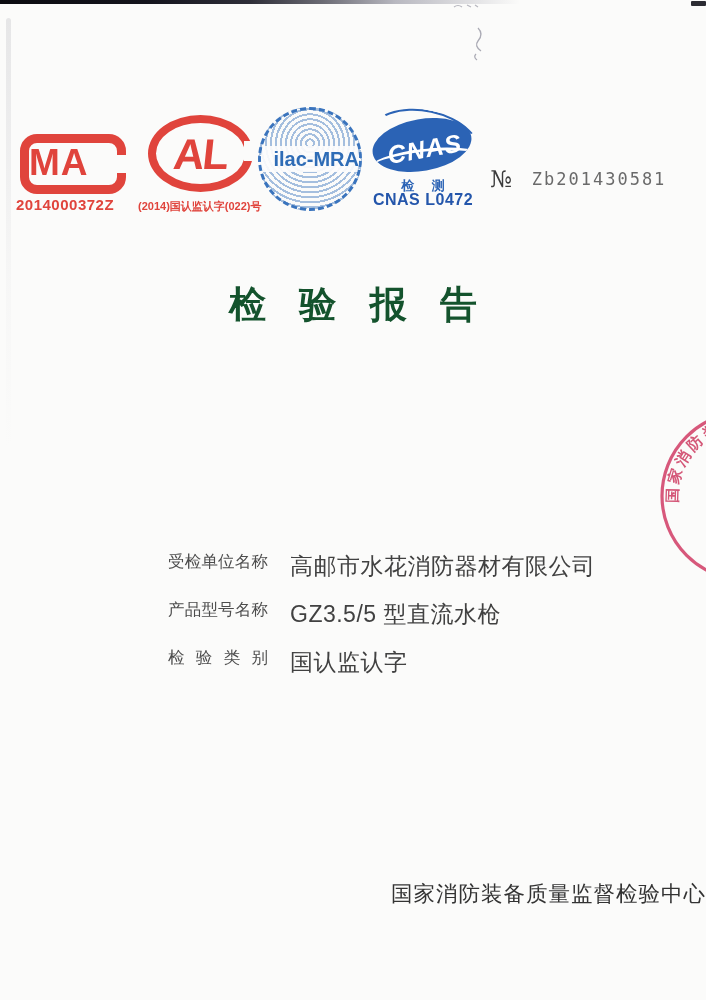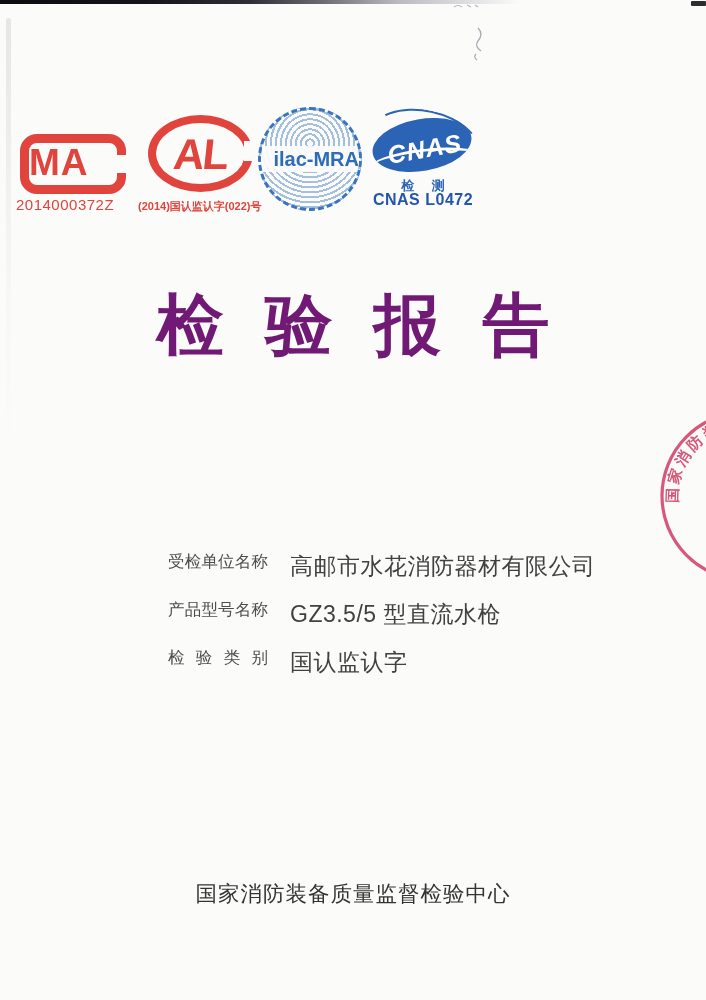--- a/index.html
+++ b/index.html
@@ -16,21 +16,21 @@
   .edge-corner{right:0;top:1px;width:15px;height:5px;background:#2c2c33;border-radius:1px;}
   .edge-left{left:6px;top:18px;width:5px;height:430px;border-radius:3px;
     background:linear-gradient(to bottom,rgba(175,175,182,.28),rgba(205,205,210,.10) 60%,rgba(205,205,210,0));}
   .pencil{left:446px;top:2px;}
 
   
   .cma-box{left:20px;top:134px;width:88px;height:42px;border:9px solid #e0443c;border-radius:17px;}
   .cma-notch{right:-10px;top:12px;width:11px;height:18px;background:#fbfbfa;}
   .cma-letters{left:0;top:-2px;width:100%;text-align:left;font-size:37px;line-height:44px;
     font-weight:bold;color:#e0443c;letter-spacing:1px;}
-  .cma-no{left:16px;top:196px;width:112px;font-size:15px;font-weight:normal;color:#e0443c;letter-spacing:.5px;}
+  .cma-no{left:16px;top:196px;width:112px;font-size:15px;font-weight:bold;color:#e0443c;letter-spacing:.5px;}
 
   
   .cal-ellipse{left:148px;top:115px;width:89px;height:61px;border:8px solid #e0443c;border-radius:50%;}
   .cal-notch{right:-9px;top:18px;width:10px;height:20px;background:#fbfbfa;}
   .cal-letters{left:0;top:2px;width:100%;text-align:center;font-size:43px;line-height:58px;
     font-weight:bold;color:#e0443c;transform:skewX(-6deg);letter-spacing:-2px;}
   .cal-cap{left:138px;top:199px;width:124px;font-size:11px;font-weight:bold;color:#e0443c;}
 
   
   .ilac-circle{left:258px;top:107px;width:98px;height:98px;border-radius:50%;
@@ -56,32 +56,32 @@
   .cnas-cap2{left:366px;top:191px;width:114px;text-align:center;font-size:16px;font-weight:bold;
     color:#2456ab;letter-spacing:.5px;}
 
   
   .repno{left:490px;top:166px;}
   .repno-label{font-family:"DejaVu Serif","Liberation Serif",serif;font-size:23px;color:#3c3c3c;}
   .repno-value{font-family:"DejaVu Sans Mono","Liberation Mono",monospace;font-size:17px;
     color:#6a6a6a;letter-spacing:2px;margin-left:20px;vertical-align:2px;}
 
   
-  .title{left:0;top:280px;width:100%;text-align:center;font-size:67px;font-weight:bold;
-    color:#701a75;letter-spacing:7px;word-spacing:9px;padding-left:7px;box-sizing:border-box;}
+  .title{left:0;top:280px;width:100%;text-align:center;font-size:37px;font-weight:bold;
+    color:#14532d;letter-spacing:7px;word-spacing:9px;padding-left:7px;box-sizing:border-box;}
 
   
   .fields{left:168px;top:551px;}
   .field-row{height:22px;margin-bottom:26px;white-space:nowrap;}
   .f-label{display:inline-block;width:100px;font-size:16.5px;color:#4d4d4d;
     text-align:justify;text-align-last:justify;vertical-align:top;}
   .f-value{display:inline-block;margin-left:22px;font-size:23px;color:#414141;letter-spacing:.5px;}
 
   
-  .issuer{left:0;top:879px;width:100%;text-align:center;font-size:21.5px;color:#333;letter-spacing:1px;}
+  .issuer{left:0;top:879px;width:100%;text-align:right;font-size:21.5px;color:#333;letter-spacing:1px;}
 
   
   .seal{left:656px;top:408px;}
 </style>
 </head>
 <body>
 
 <div class="abs" style="left:0;top:0;width:706px;height:1000px;">
 
   <div class="abs edge-top"></div>
@@ -111,20 +111,23 @@
 
   <div class="abs cnas-wrap">
     <div class="abs cnas-arc"></div>
     <div class="abs cnas-ellipse">
       <div class="abs cnas-text">CNAS</div>
     </div>
   </div>
   <div class="abs cnas-cap1">检 测</div>
   <div class="abs cnas-cap2">CNAS L0472</div>
 
+  <div class="abs repno">
+    <span class="repno-label">№</span><span class="repno-value">Zb201430581</span>
+  </div>
 
   <div class="abs title">检 验 报 告</div>
 
   <div class="abs fields">
     <div class="field-row">
       <span class="f-label">受检单位名称</span><span class="f-value">高邮市水花消防器材有限公司</span>
     </div>
     <div class="field-row">
       <span class="f-label">产品型号名称</span><span class="f-value">GZ3.5/5 型直流水枪</span>
     </div>

